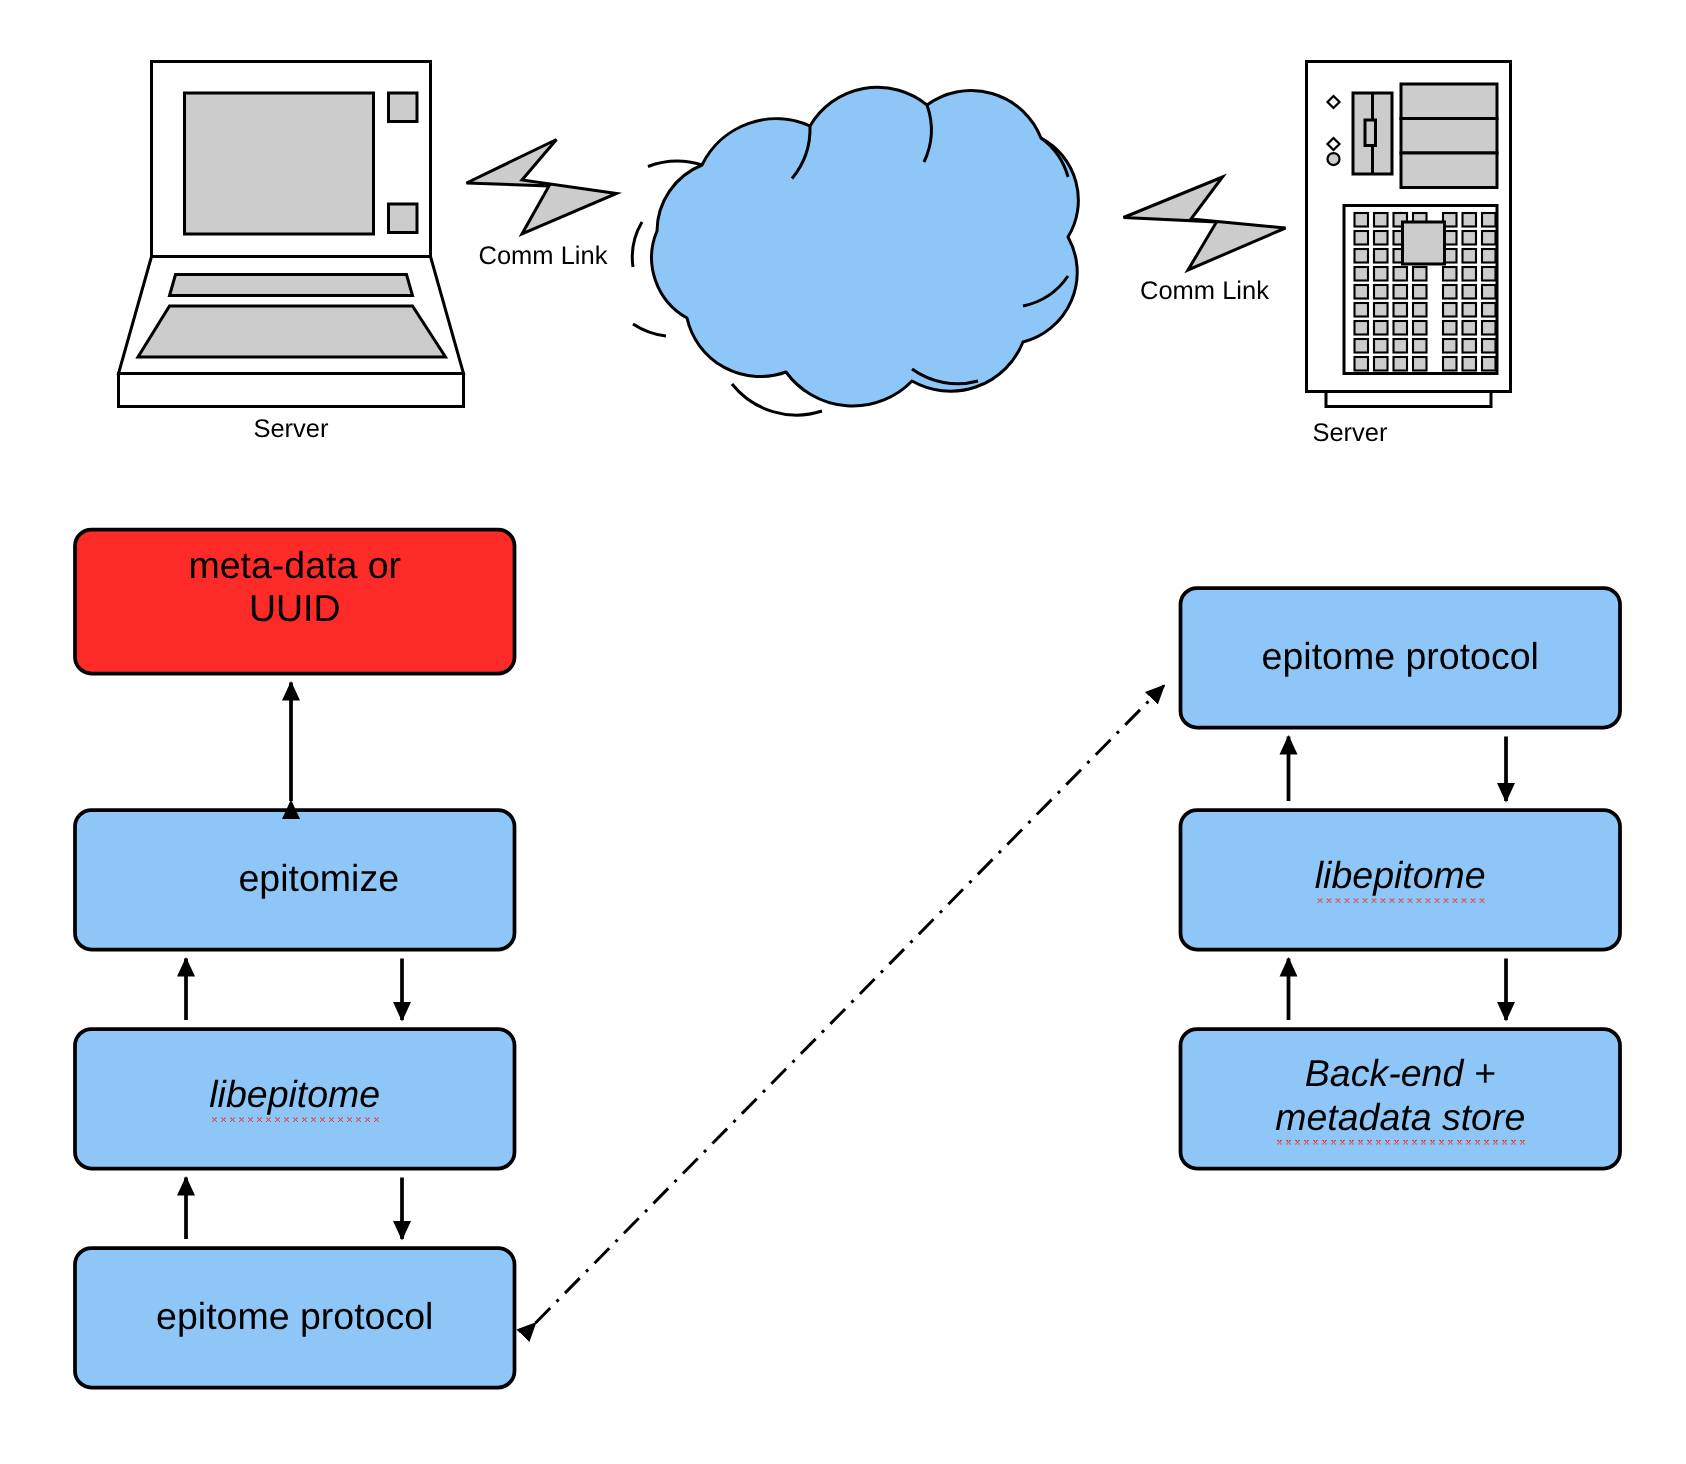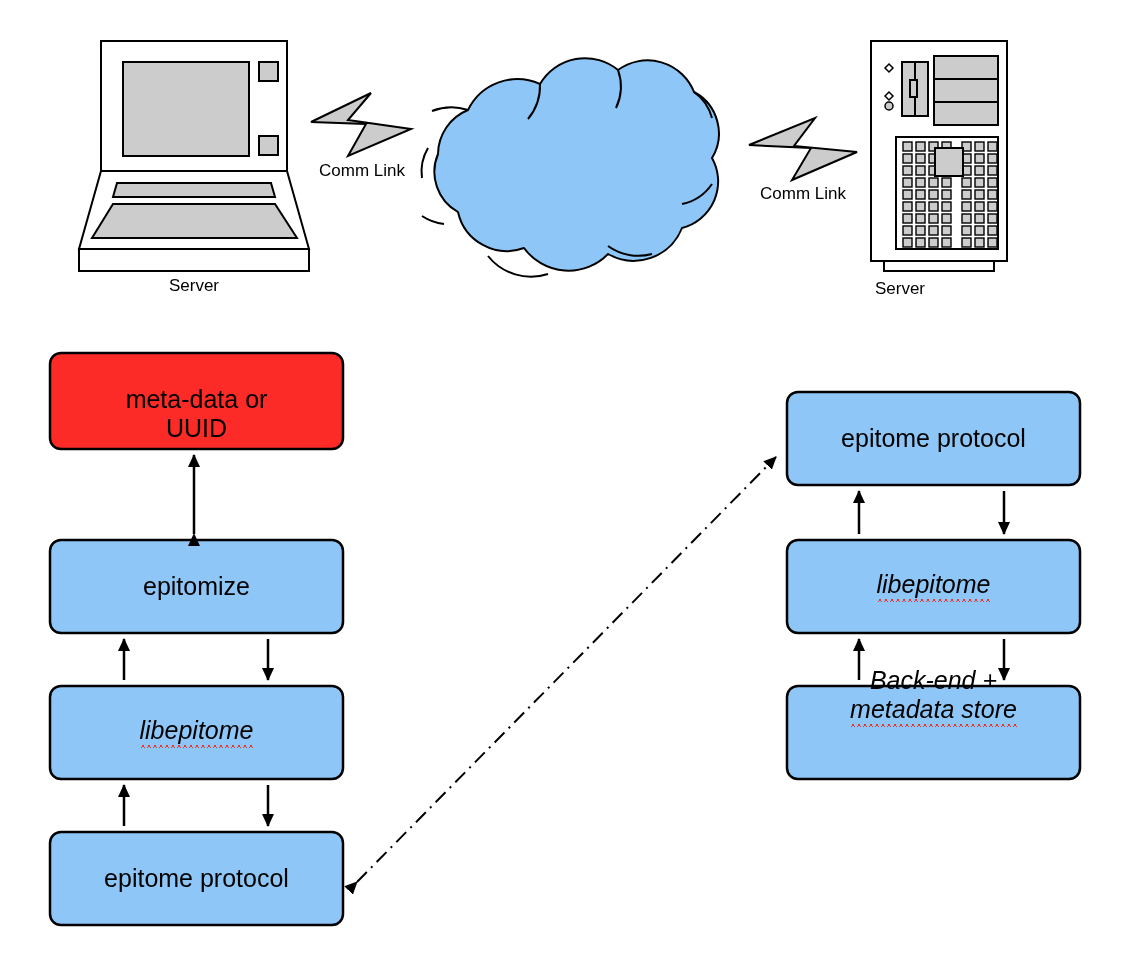--- a/index.html
+++ b/index.html
@@ -264,35 +264,35 @@
   </svg>
 
   <div class="node-label device-label" style="left:109px; top:274px; width:170px; height:24px;">Server</div>
 
   <div class="node-label device-label" style="left:815px; top:277px; width:170px; height:24px;">Server</div>
 
   <div class="node-label link-label" style="left:295px; top:159px; width:134px; height:24px;">Comm Link</div>
 
   <div class="node-label link-label" style="left:736px; top:182px; width:134px; height:24px;">Comm Link</div>
 
-  <div class="node-label box-label" style="left:50px; top:366px; width:293px; height:96px;">meta-data or
+  <div class="node-label box-label" style="left:50px; top:344px; width:293px; height:96px;">meta-data or
 UUID</div>
 
-  <div class="node-label box-label" style="left:50px; top:540px; width:293px; height:93px;text-align:center;">epitomize</div>
+  <div class="node-label box-label" style="left:66px; top:540px; width:293px; height:93px;text-align:center;">epitomize</div>
 
   <div class="node-label box-label" style="left:50px; top:686px; width:293px; height:93px;">
     <span class="spell">libepitome</span>
   </div>
 
   <div class="node-label box-label" style="left:50px; top:832px; width:293px; height:93px;">epitome protocol</div>
 
   <div class="node-label box-label" style="left:787px; top:392px; width:293px; height:93px;">epitome protocol</div>
 
   <div class="node-label box-label" style="left:787px; top:540px; width:293px; height:93px;">
     <span class="spell">libepitome</span>
   </div>
 
-  <div class="node-label box-label" style="left:787px; top:650px; width:293px; height:93px;">
+  <div class="node-label box-label" style="left:787px; top:686px; width:293px; height:93px;">
     <span class="spell">Back-end +
 metadata store</span>
   </div>
 
 </div>
 
 </body></html>

